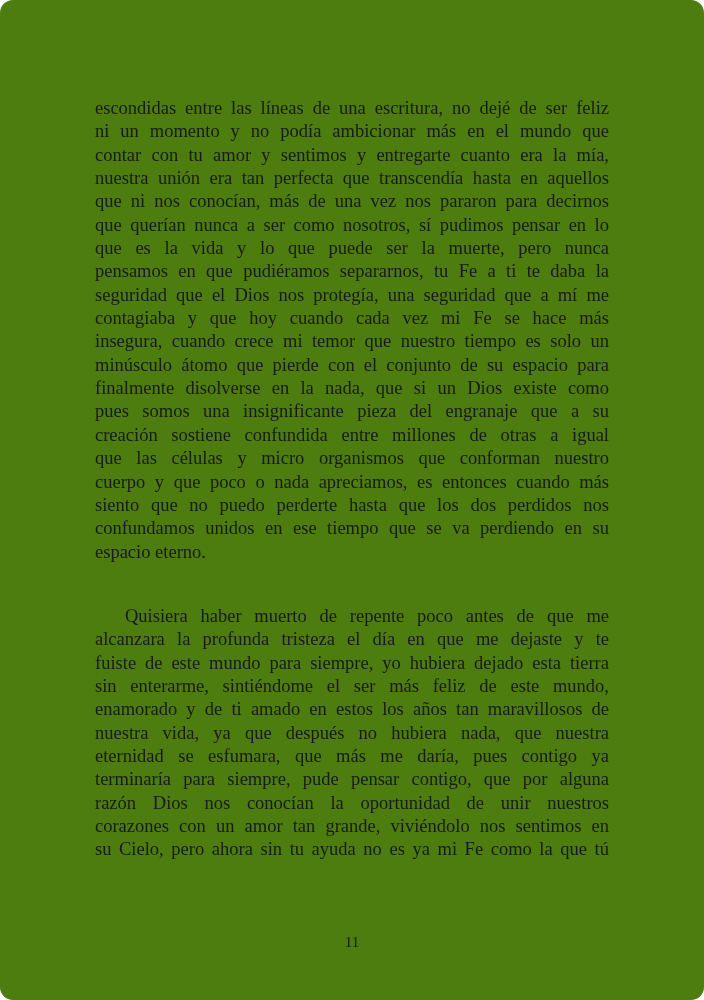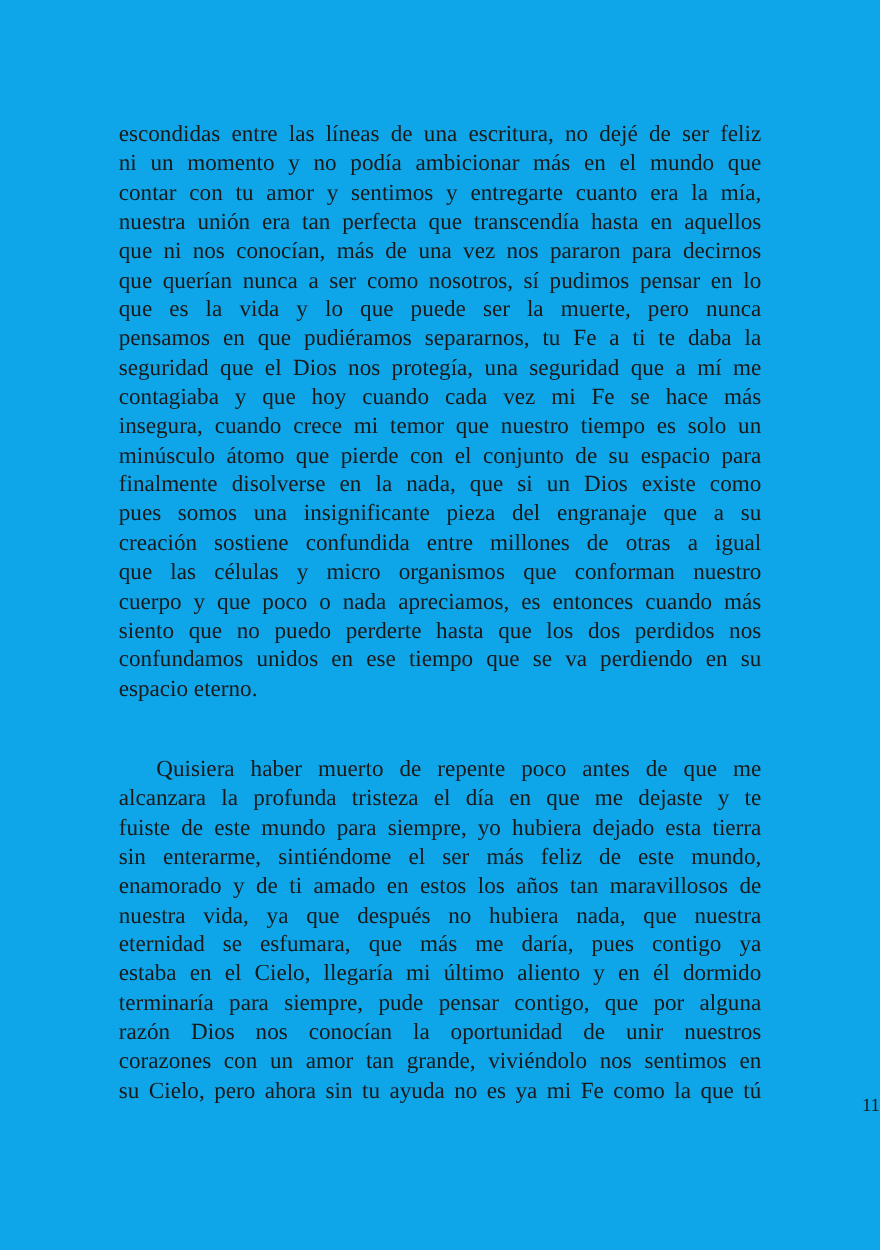--- a/index.html
+++ b/index.html
@@ -34,32 +34,32 @@
   }
   .line.last {
     text-align-last: left;
     -moz-text-align-last: left;
   }
   .line.indent {
     text-indent: 30px;
   }
   .page-number {
     position: absolute;
-    top: 875px;
+    top: 932px;
     left: 0;
     width: 704px;
-    text-align: right;
+    text-align: center;
     font-size: 15px;
     line-height: 20px;
   }
 </style>
 </head>
 <body>
 
-<div class="page" style="background: #0ea5e9; color: rgb(26, 26, 26);">
+<div class="page" style="background: #4d7c0f; color: rgb(26, 26, 26); border-radius: 13px;">
   <div class="text-block">
       <div class="paragraph">
         <div class="line">escondidas entre las líneas de una escritura, no dejé de ser feliz</div>
         <div class="line">ni un momento y no podía ambicionar más en el mundo que</div>
         <div class="line">contar con tu amor y sentimos y entregarte cuanto era la mía,</div>
         <div class="line">nuestra unión era tan perfecta que transcendía hasta en aquellos</div>
         <div class="line">que ni nos conocían, más de una vez nos pararon para decirnos</div>
         <div class="line">que querían nunca a ser como nosotros, sí pudimos pensar en lo</div>
         <div class="line">que es la vida y lo que puede ser la muerte, pero nunca</div>
         <div class="line">pensamos en que pudiéramos separarnos, tu Fe a ti te daba la</div>
@@ -77,21 +77,20 @@
         <div class="line last">espacio eterno.</div>
       </div>
       <div class="paragraph">
         <div class="line indent">Quisiera haber muerto de repente poco antes de que me</div>
         <div class="line">alcanzara la profunda tristeza el día en que me dejaste y te</div>
         <div class="line">fuiste de este mundo para siempre, yo hubiera dejado esta tierra</div>
         <div class="line">sin enterarme, sintiéndome el ser más feliz de este mundo,</div>
         <div class="line">enamorado y de ti amado en estos los años tan maravillosos de</div>
         <div class="line">nuestra vida, ya que después no hubiera nada, que nuestra</div>
         <div class="line">eternidad se esfumara, que más me daría, pues contigo ya</div>
-        <div class="line">estaba en el Cielo, llegaría mi último aliento y en él dormido</div>
         <div class="line">terminaría para siempre, pude pensar contigo, que por alguna</div>
         <div class="line">razón Dios nos conocían la oportunidad de unir nuestros</div>
         <div class="line">corazones con un amor tan grande, viviéndolo nos sentimos en</div>
         <div class="line">su Cielo, pero ahora sin tu ayuda no es ya mi Fe como la que tú</div>
       </div>
     </div>
   <div class="page-number">11</div>
 </div>
 
 </body></html>

